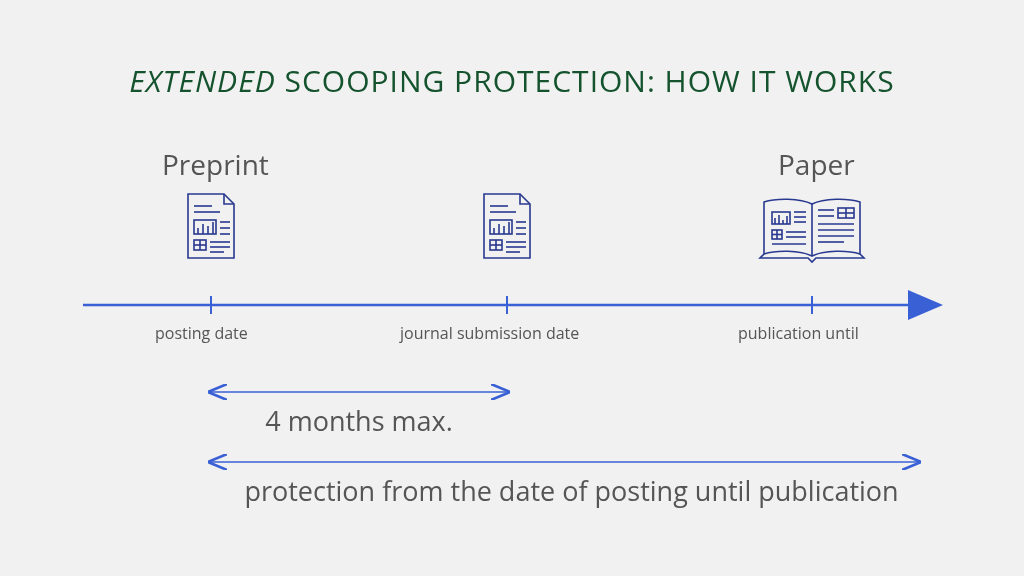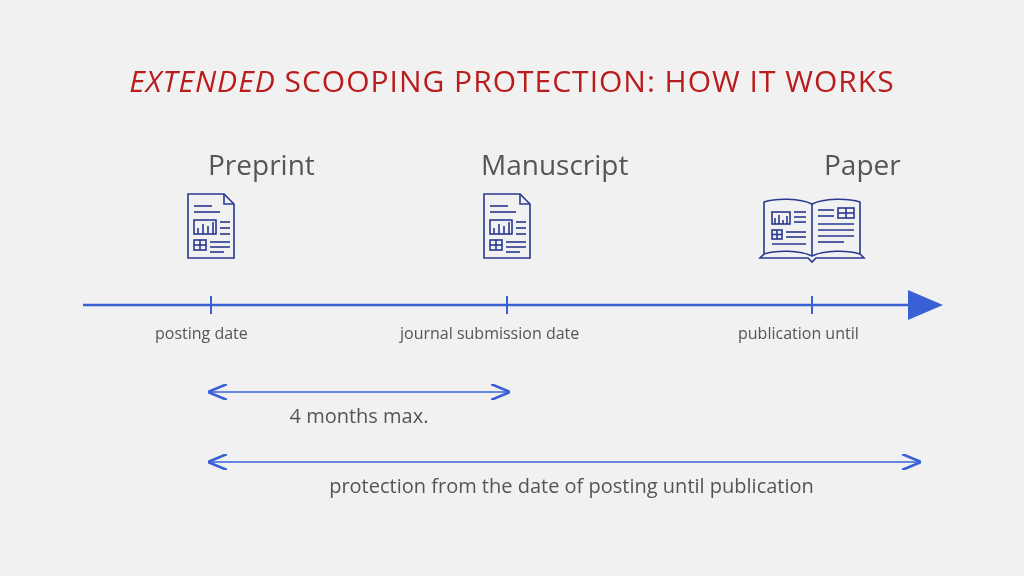--- a/index.html
+++ b/index.html
@@ -18,61 +18,59 @@
     height: 576px;
   }
   .title {
     position: absolute;
     top: 60px;
     left: 0;
     width: 1024px;
     text-align: center;
     font-size: 30px;
     letter-spacing: 1px;
-    color: #b91c1c;
+    color: #14532d;
     font-weight: 400;
   }
   .title .em {
     font-style: italic;
   }
   .stage-label {
     position: absolute;
     top: 145px;
     font-size: 28px;
     color: #555;
     font-weight: 400;
-    margin-left: 46px;
   }
   .icon-doc {
     position: absolute;
     top: 192px;
   }
   .tick-label {
     position: absolute;
     top: 322px;
     font-size: 16px;
     color: #555;
   }
   .span-label {
     position: absolute;
-    font-size: 20px;
+    font-size: 27px;
     color: #555;
     text-align: center;
   }
 </style>
 </head>
 <body>
 <div class="canvas">
 
 <div class="title">
   <span class="em">EXTENDED</span><span> SCOOPING PROTECTION: HOW IT WORKS</span>
 </div>
 
 <div class="stage-label" style="left:162px;">Preprint</div>
-<div class="stage-label" style="left:435px;">Manuscript</div>
 <div class="stage-label" style="left:778px;">Paper</div>
 
 <svg class="icon-doc" style="left:184px;" width="54" height="70" viewBox="0 0 54 70">
   <g fill="none" stroke="#2a3990" stroke-width="1.6">
     <path d="M4 2 H40 L50 12 V66 H4 Z"></path>
     <path d="M40 2 V12 H50"></path>
     <line x1="10" y1="14" x2="28" y2="14"></line>
     <line x1="10" y1="20" x2="36" y2="20"></line>
 
     <rect x="10" y="28" width="22" height="14"></rect>

